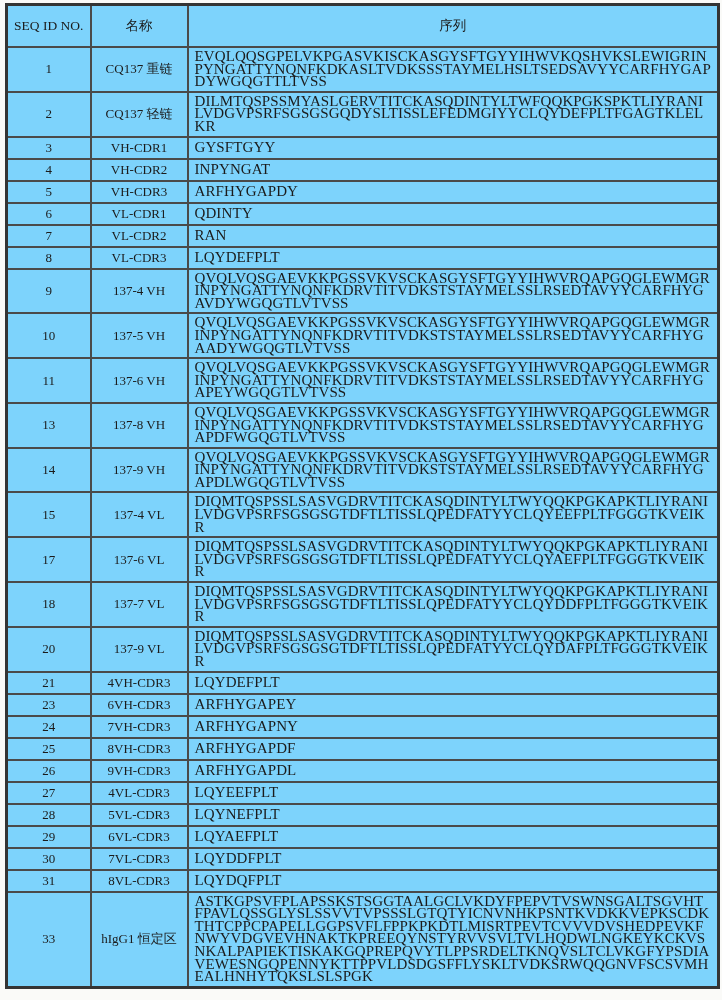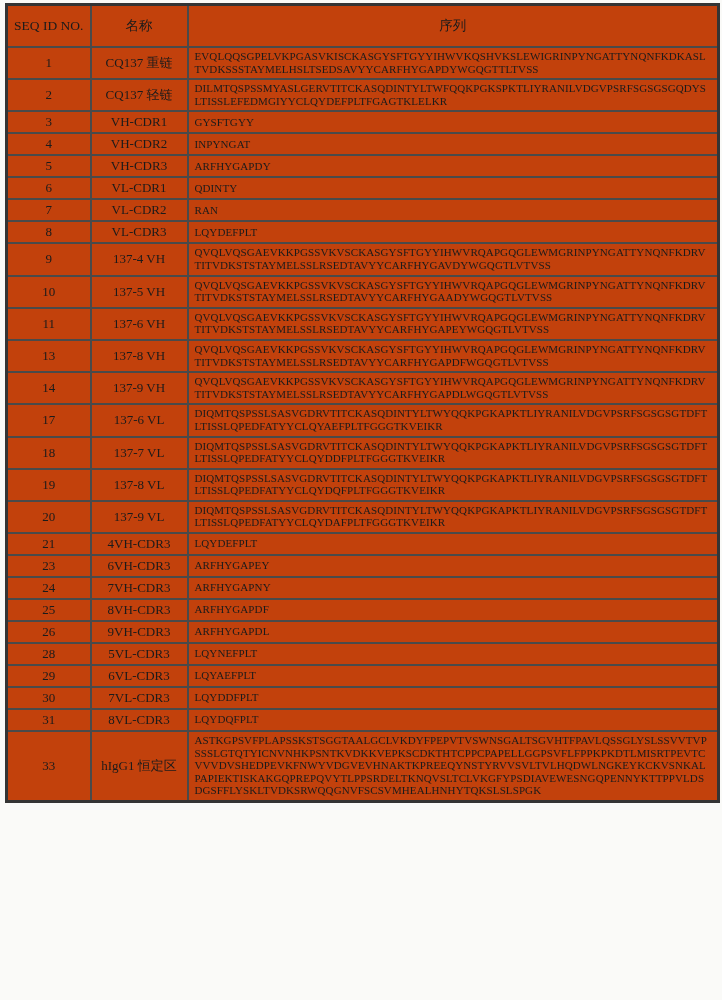--- a/index.html
+++ b/index.html
@@ -13,21 +13,21 @@
     color: #1b1b1b;
     -webkit-font-smoothing: antialiased;
   }
   .scan {
     padding: 3px 5px;
   }
   table {
     border-collapse: collapse;
     table-layout: fixed;
     width: 712px;
-    background: #c2410c;
+    background: #7dd3fc;
     border: 3px solid #343434;
   }
   col.w-id   { width: 84px; }
   col.w-name { width: 97px; }
   col.w-seq  { width: 531px; }
   th, td {
     border: 2px solid #4a4a4a;
     vertical-align: middle;
     overflow: hidden;
   }
@@ -38,21 +38,21 @@
     text-align: center;
     padding: 2px 3px;
   }
   td.col-id, td.col-name {
     text-align: center;
     font-size: 13px;
     padding: 2px 3px;
     white-space: nowrap;
   }
   td.col-seq {
-    font-size: 11px;
+    font-size: 15px;
     line-height: 12.6px;
     padding: 2px 6px 3px 6px;
     text-align: left;
     word-break: break-all;
     letter-spacing: 0.1px;
   }
 </style>
 </head>
 <body style="background: rgb(250, 250, 248); color: rgb(27, 27, 27);">
 
@@ -130,35 +130,35 @@
           <td class="col-id">13</td>
           <td class="col-name">137-8 VH</td>
           <td class="col-seq">QVQLVQSGAEVKKPGSSVKVSCKASGYSFTGYYIHWVRQAPGQGLEWMGRINPYNGATTYNQNFKDRVTITVDKSTSTAYMELSSLRSEDTAVYYCARFHYGAPDFWGQGTLVTVSS</td>
         </tr>
         <tr>
           <td class="col-id">14</td>
           <td class="col-name">137-9 VH</td>
           <td class="col-seq">QVQLVQSGAEVKKPGSSVKVSCKASGYSFTGYYIHWVRQAPGQGLEWMGRINPYNGATTYNQNFKDRVTITVDKSTSTAYMELSSLRSEDTAVYYCARFHYGAPDLWGQGTLVTVSS</td>
         </tr>
         <tr>
+          <td class="col-id">15</td>
+          <td class="col-name">137-4 VL</td>
+          <td class="col-seq">DIQMTQSPSSLSASVGDRVTITCKASQDINTYLTWYQQKPGKAPKTLIYRANILVDGVPSRFSGSGSGTDFTLTISSLQPEDFATYYCLQYEEFPLTFGGGTKVEIKR</td>
+        </tr>
+        <tr>
           <td class="col-id">17</td>
           <td class="col-name">137-6 VL</td>
           <td class="col-seq">DIQMTQSPSSLSASVGDRVTITCKASQDINTYLTWYQQKPGKAPKTLIYRANILVDGVPSRFSGSGSGTDFTLTISSLQPEDFATYYCLQYAEFPLTFGGGTKVEIKR</td>
         </tr>
         <tr>
           <td class="col-id">18</td>
           <td class="col-name">137-7 VL</td>
           <td class="col-seq">DIQMTQSPSSLSASVGDRVTITCKASQDINTYLTWYQQKPGKAPKTLIYRANILVDGVPSRFSGSGSGTDFTLTISSLQPEDFATYYCLQYDDFPLTFGGGTKVEIKR</td>
         </tr>
         <tr>
-          <td class="col-id">19</td>
-          <td class="col-name">137-8 VL</td>
-          <td class="col-seq">DIQMTQSPSSLSASVGDRVTITCKASQDINTYLTWYQQKPGKAPKTLIYRANILVDGVPSRFSGSGSGTDFTLTISSLQPEDFATYYCLQYDQFPLTFGGGTKVEIKR</td>
-        </tr>
-        <tr>
           <td class="col-id">20</td>
           <td class="col-name">137-9 VL</td>
           <td class="col-seq">DIQMTQSPSSLSASVGDRVTITCKASQDINTYLTWYQQKPGKAPKTLIYRANILVDGVPSRFSGSGSGTDFTLTISSLQPEDFATYYCLQYDAFPLTFGGGTKVEIKR</td>
         </tr>
         <tr>
           <td class="col-id">21</td>
           <td class="col-name">4VH-CDR3</td>
           <td class="col-seq">LQYDEFPLT</td>
         </tr>
         <tr>
@@ -173,20 +173,25 @@
         </tr>
         <tr>
           <td class="col-id">25</td>
           <td class="col-name">8VH-CDR3</td>
           <td class="col-seq">ARFHYGAPDF</td>
         </tr>
         <tr>
           <td class="col-id">26</td>
           <td class="col-name">9VH-CDR3</td>
           <td class="col-seq">ARFHYGAPDL</td>
+        </tr>
+        <tr>
+          <td class="col-id">27</td>
+          <td class="col-name">4VL-CDR3</td>
+          <td class="col-seq">LQYEEFPLT</td>
         </tr>
         <tr>
           <td class="col-id">28</td>
           <td class="col-name">5VL-CDR3</td>
           <td class="col-seq">LQYNEFPLT</td>
         </tr>
         <tr>
           <td class="col-id">29</td>
           <td class="col-name">6VL-CDR3</td>
           <td class="col-seq">LQYAEFPLT</td>

